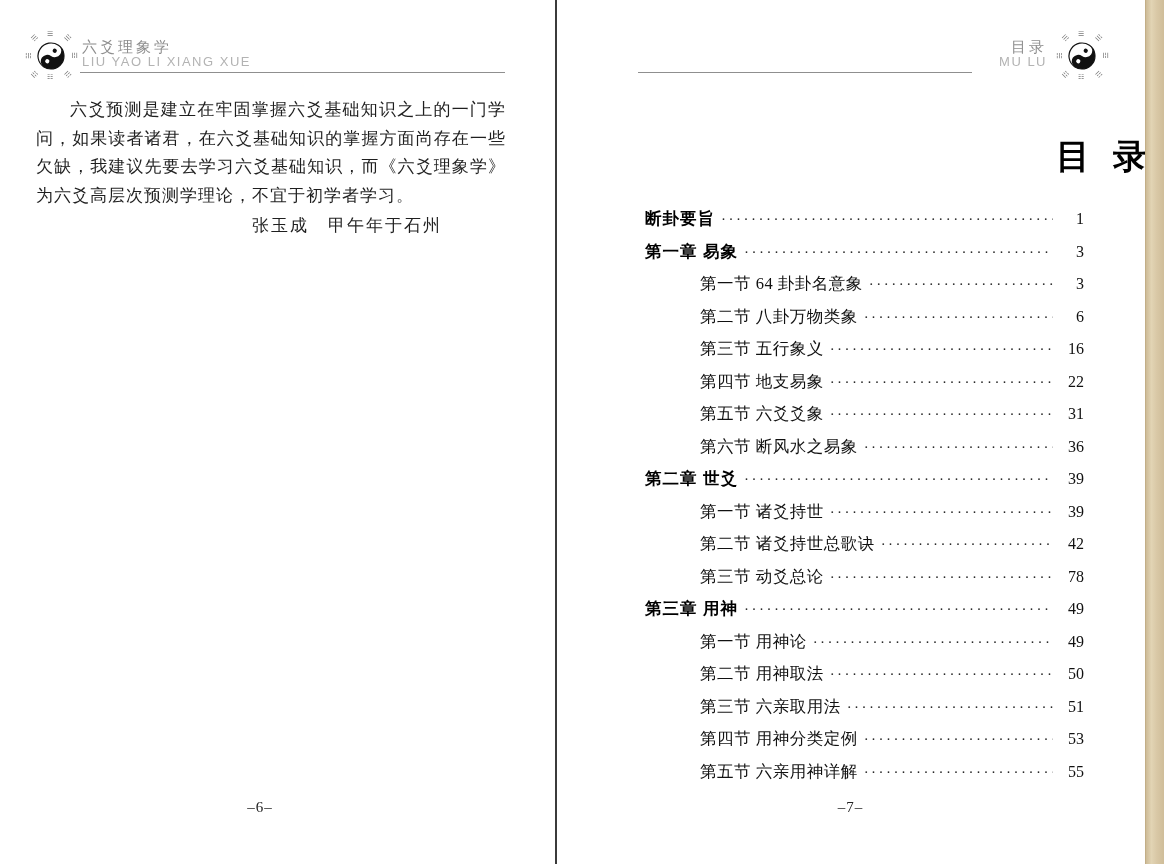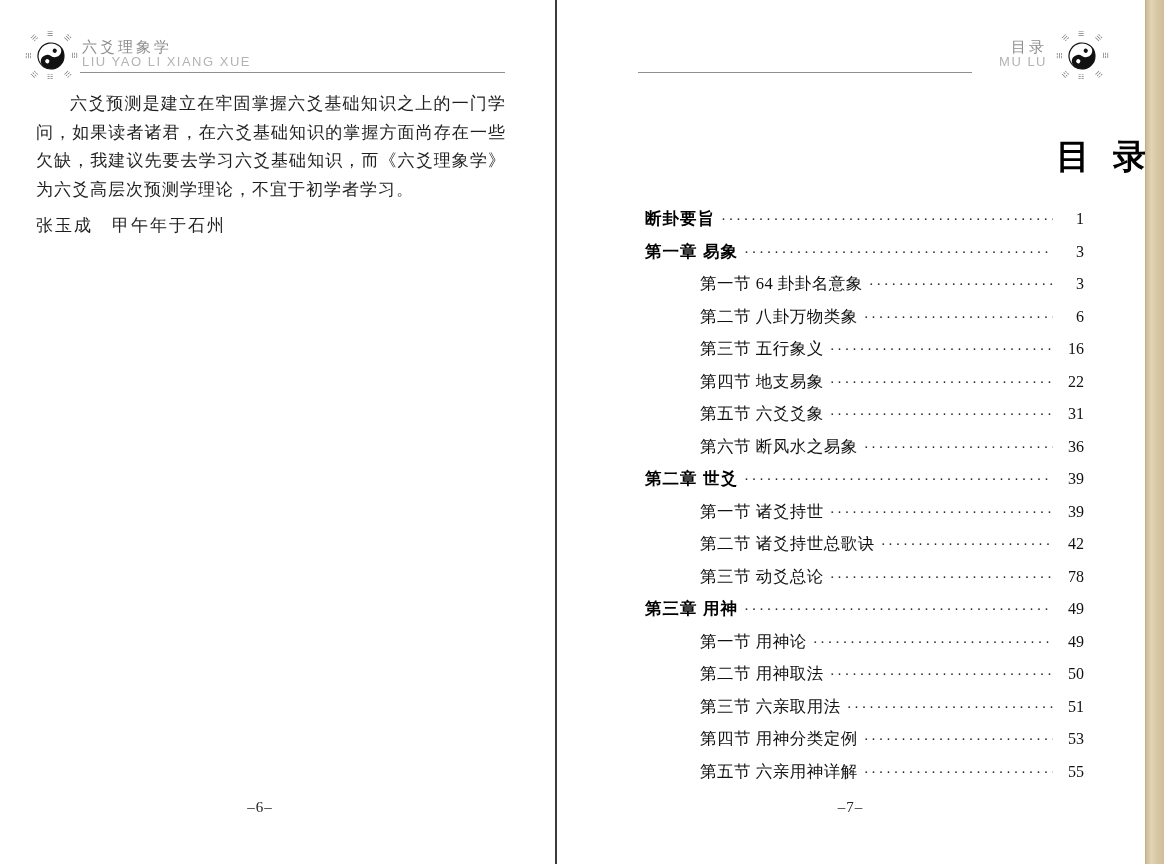--- a/index.html
+++ b/index.html
@@ -39,25 +39,25 @@
   .tri-n{top:0;left:21px;}  .tri-s{bottom:0;left:21px;}
   .tri-w{top:21px;left:0;transform:rotate(-90deg);}  .tri-e{top:21px;right:0;transform:rotate(90deg);}
   .tri-nw{top:4px;left:6px;transform:rotate(-45deg);} .tri-ne{top:4px;right:6px;transform:rotate(45deg);}
   .tri-sw{bottom:4px;left:6px;transform:rotate(-135deg);} .tri-se{bottom:4px;right:6px;transform:rotate(135deg);}
   .tri-n::before{content:"☰";} .tri-s::before{content:"☷";}
   .tri-w::before{content:"☵";} .tri-e::before{content:"☲";}
   .tri-nw::before{content:"☴";} .tri-ne::before{content:"☱";}
   .tri-sw::before{content:"☶";} .tri-se::before{content:"☳";}
 
   
-  .body-par{position:absolute;top:90px;left:36px;width:470px;
+  .body-par{position:absolute;top:96px;left:36px;width:470px;
             font-size:17px;line-height:28.5px;letter-spacing:1px;
             text-align:justify;text-indent:2em;color:#1f1f1f;}
   .signature{position:absolute;top:214px;left:36px;width:470px;
-             padding-right:64px;box-sizing:border-box;
+             text-align:right;padding-right:64px;box-sizing:border-box;
              font-size:17px;letter-spacing:2px;color:#1f1f1f;}
   .pagenum{position:absolute;top:799px;font-size:15px;color:#222;text-align:center;letter-spacing:1px;}
   .pagenum-left{left:0;width:520px;}
   .pagenum-right{left:0;width:587px;}
 
   
   .toc-title{position:absolute;top:134px;left:5px;width:100%;text-align:right;
              font-size:34px;font-weight:700;letter-spacing:2px;white-space:pre;color:#000;}
   .toc-list{position:absolute;top:208px;left:88px;right:60px;}
   .toc-row{display:flex;align-items:baseline;height:32.5px;}

